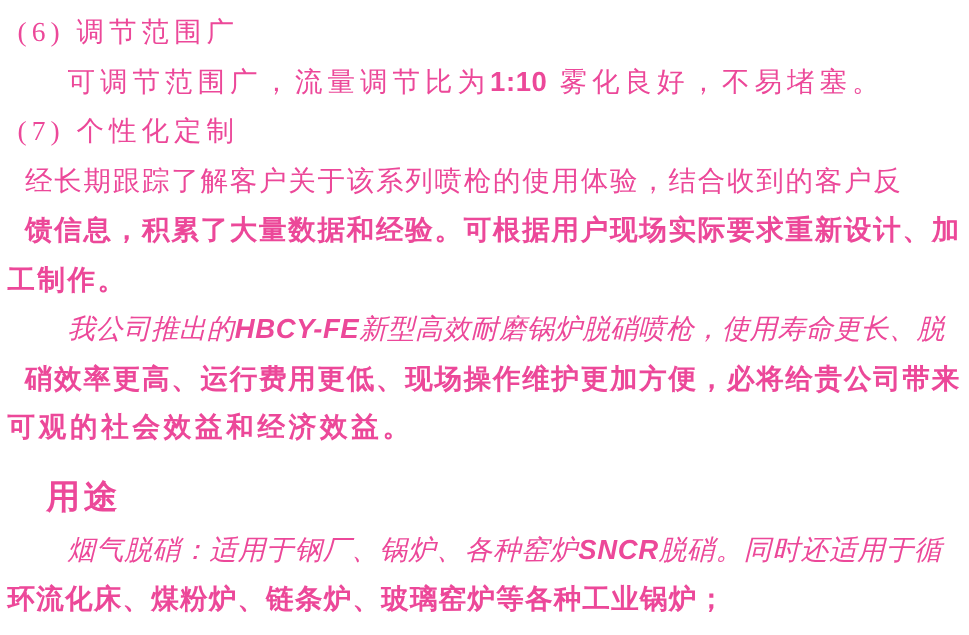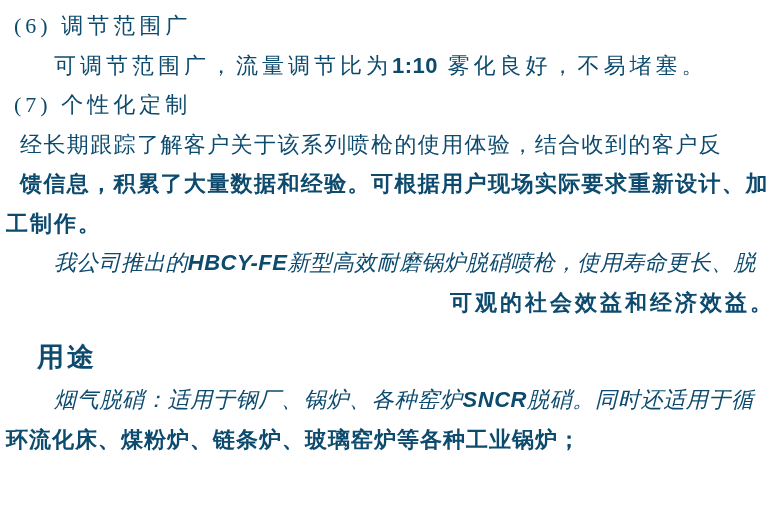--- a/index.html
+++ b/index.html
@@ -11,38 +11,38 @@
     height: 508px;
     background: #ffffff;
     overflow: hidden;
   }
   .page {
     position: relative;
     box-sizing: border-box;
     width: 775px;
     height: 508px;
     background: #ffffff;
-    color: #0c4a6e;
+    color: #ec4899;
     padding-top: 6px;
     font-family: "Liberation Serif", "DejaVu Serif", serif;
   }
   .line {
     height: 39.5px;
     line-height: 39.5px;
     font-size: 22px;
     white-space: nowrap;
     overflow: hidden;
   }
   
   .item { padding-left: 14px; }   
   .ind  { padding-left: 54px; }   
   .cont { padding-left: 6px; font-weight: bold;  }   
   
   .ls40 { letter-spacing: 4px;   }
-  .ls30 { letter-spacing: 3px; text-align: right;   }
+  .ls30 { letter-spacing: 3px;   }
   .ls20 { letter-spacing: 2px;   }
   .ls14 { letter-spacing: 1.4px; padding-left: 20px; }
   .ls10 { letter-spacing: 1px;   }
   .ls07 { letter-spacing: 0.7px; font-style: italic; }
   .ls03 { letter-spacing: 0.3px; font-style: italic; }
   .latin {
     font-family: "Liberation Sans", "DejaVu Sans", sans-serif;
     font-weight: 700;
     letter-spacing: 0.5px;
   }
@@ -83,20 +83,23 @@
   </div>
 
   <div class="line cont ls20">
     <span>工制作。</span>
   </div>
 
   <div class="line ind ls03">
     <span>我公司推出的</span><span class="latin">HBCY-FE</span><span>新型高效耐磨锅炉脱硝喷枪，使用寿命更长、脱</span>
   </div>
 
+  <div class="line cont ls14">
+    <span>硝效率更高、运行费用更低、现场操作维护更加方便，必将给贵公司带来</span>
+  </div>
 
   <div class="line cont ls30">
     <span>可观的社会效益和经济效益。</span>
   </div>
 
   <div class="heading">
     <span>用途</span>
   </div>
 
   <div class="line ind ls07">

